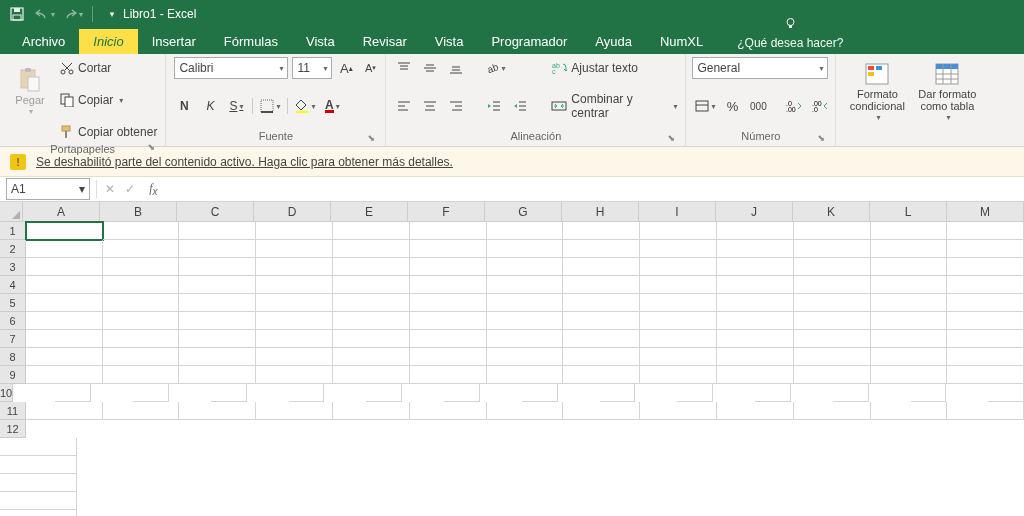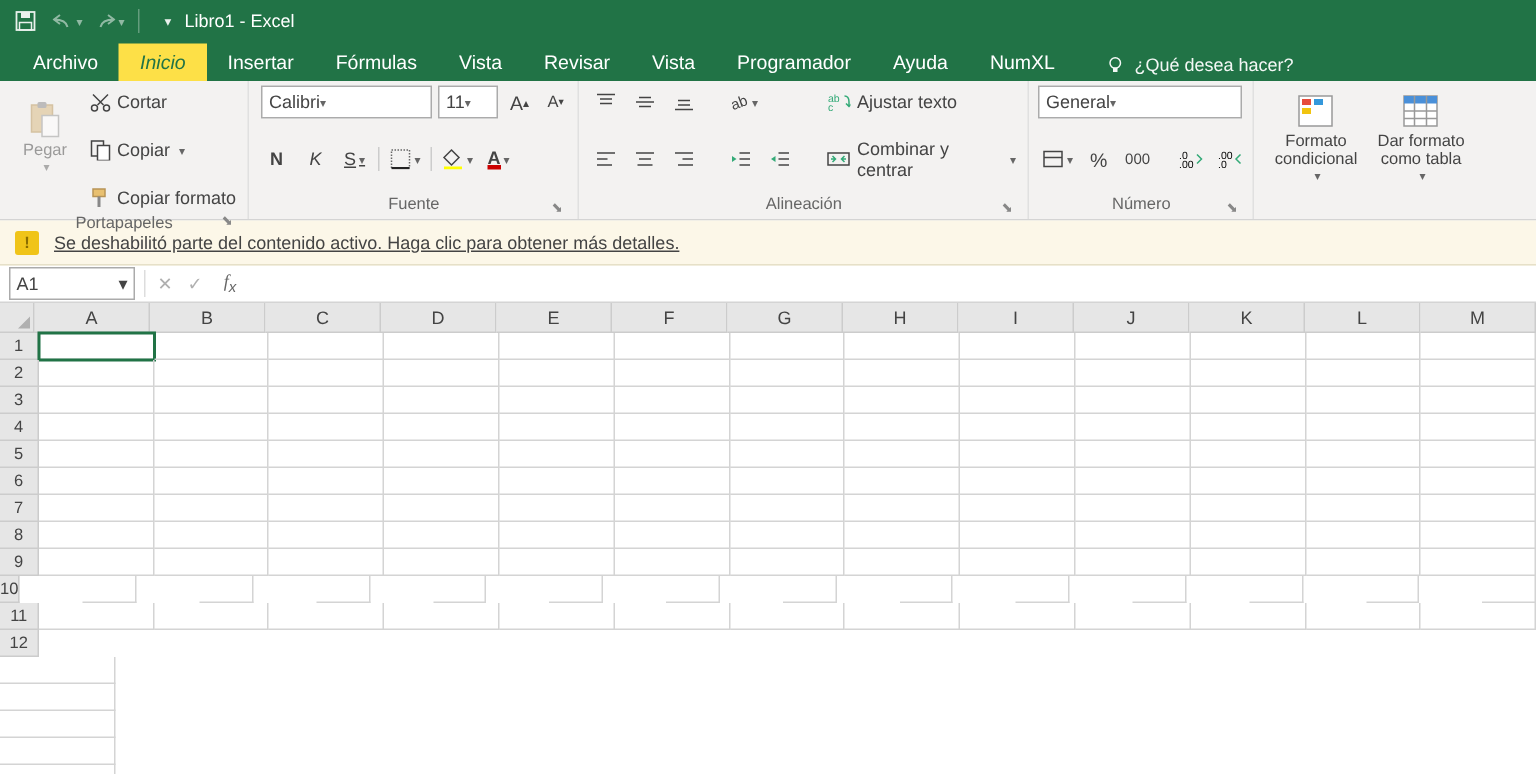--- a/index.html
+++ b/index.html
@@ -5,31 +5,31 @@
 *{box-sizing:border-box;margin:0;padding:0;font-family:"Segoe UI",Arial,sans-serif;}
 body{width:1024px;height:516px;overflow:hidden;background:#fff;font-size:12px;color:#444;}
 .titlebar{height:28px;background:#217346;display:flex;align-items:center;padding:0 6px;color:#fff;}
 .titlebar .qat{display:flex;gap:6px;align-items:center;}
 .titlebar .qat .qbtn{width:22px;height:22px;display:flex;align-items:center;justify-content:center;opacity:.9;}
 .titlebar .qat .sep{width:1px;height:16px;background:rgba(255,255,255,.3);margin:0 2px;}
 .titlebar .titletext{flex:1;font-size:12px;}
 .tabs{height:26px;background:#217346;display:flex;align-items:flex-end;padding-left:8px;gap:0;color:#fff;}
 .tab{padding:5px 14px;font-size:13px;cursor:pointer;}
 .tab.active{background:#fde047;color:#217346;font-style:italic;}
-.tabs .helptext{margin-left:20px;display:flex;align-items:center;gap:6px;font-size:12px;opacity:.95;padding-bottom:4px;}
+.tabs .helptext{margin-left:20px;display:flex;align-items:center;gap:6px;font-size:12px;opacity:.95;padding-bottom:4px;flex-direction:column;}
 .ribbon{height:93px;background:#f3f2f1;border-bottom:1px solid #d4d4d4;display:flex;}
 .group{display:flex;flex-direction:column;border-right:1px solid #e0e0e0;padding:3px 6px 0;position:relative;}
 .group .gcontent{flex:1;display:flex;align-items:flex-start;}
 .group .glabel{height:16px;text-align:center;font-size:11px;color:#666;position:relative;}
 .group .glauncher{position:absolute;right:2px;bottom:1px;width:12px;height:12px;font-size:9px;color:#888;}
 .bigbtn{display:flex;flex-direction:column;align-items:center;justify-content:center;width:48px;height:70px;gap:2px;font-size:11px;text-align:center;line-height:1.1;}
 .bigbtn .ico{width:24px;height:24px;display:flex;align-items:center;justify-content:center;}
 .smrow{display:flex;align-items:center;gap:4px;height:22px;padding:0 2px;}
 .smbtn{min-width:20px;height:20px;display:flex;align-items:center;justify-content:center;border:1px solid transparent;}
-.combo{height:22px;border:1px solid #ababab;background:#fff;display:flex;align-items:center;padding:0 4px;font-size:12px;}
+.combo{height:22px;border:1px solid #ababab;background:#fff;display:flex;align-items:center;padding:0 4px;font-size:12px;justify-content:space-between;}
 .combo .dd{font-size:8px;color:#666;}
 .stack{display:flex;flex-direction:column;gap:10px;}
 .security{height:30px;background:#fcf7e8;border-bottom:1px solid #e6e0c8;display:flex;align-items:center;padding:0 10px;gap:10px;font-size:12px;}
 .security .shield{width:16px;height:16px;background:#f0c419;border-radius:2px;display:flex;align-items:center;justify-content:center;color:#8a6d00;font-weight:bold;font-size:11px;}
 .security .secmsg{text-decoration:underline;}
 .security .enablebtn{background:#fff;border:1px solid #bfbfbf;padding:4px 12px;font-size:12px;}
 .fbar{height:25px;border-bottom:1px solid #d4d4d4;display:flex;align-items:center;}
 .namebox{width:84px;height:22px;border:1px solid #ababab;margin:0 6px;padding:0 4px;display:flex;align-items:center;justify-content:space-between;background:#fff;font-size:12px;}
 .fbar .fxbtns{display:flex;gap:10px;color:#b0b0b0;padding:0 8px;}
 .fbar .fx{font-style:italic;font-family:"Times New Roman",serif;color:#666;padding:0 6px;}
@@ -133,21 +133,21 @@
             <span>Copiar</span>
             <span class="dd-tri">▾</span>
           </div>
         <div class="smrow">
             <span>
               <svg width="14" height="14" viewBox="0 0 14 14">
                 <rect x="2" y="1" width="8" height="5" fill="#e8c070" stroke="#b89455"></rect>
                 <rect x="5" y="6" width="2" height="7" fill="#888"></rect>
               </svg>
             </span>
-            <span>Copiar formato</span>
+            <span>Copiar obtener</span>
           </div>
       </div>
     </div>
     <div class="glabel"><span>Portapapeles</span><span class="glauncher">⬊</span></div>
   </div>
 
   <div class="group" style="width:220px">
     <div class="gcontent stack" style="width:100%">
       <div class="smrow" style="gap:4px">
         <div class="combo" style="width:114px">

